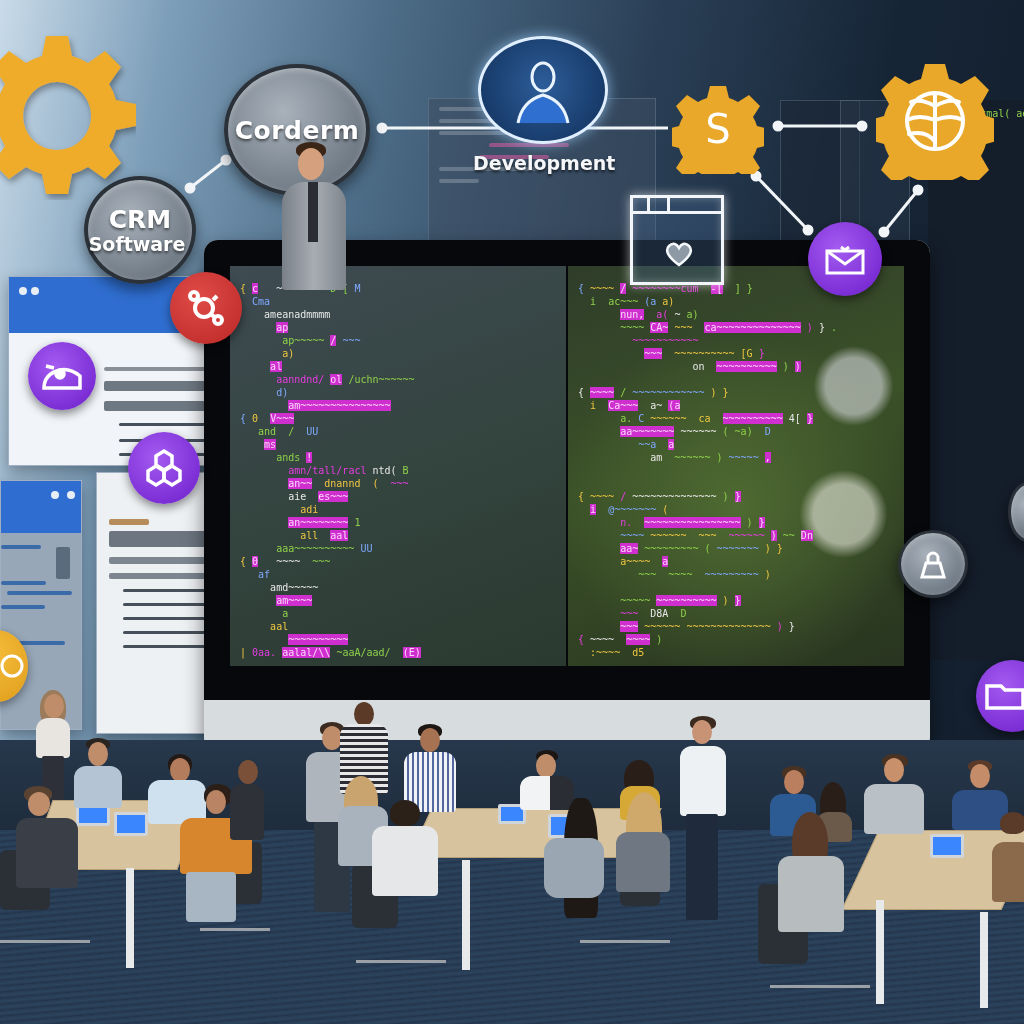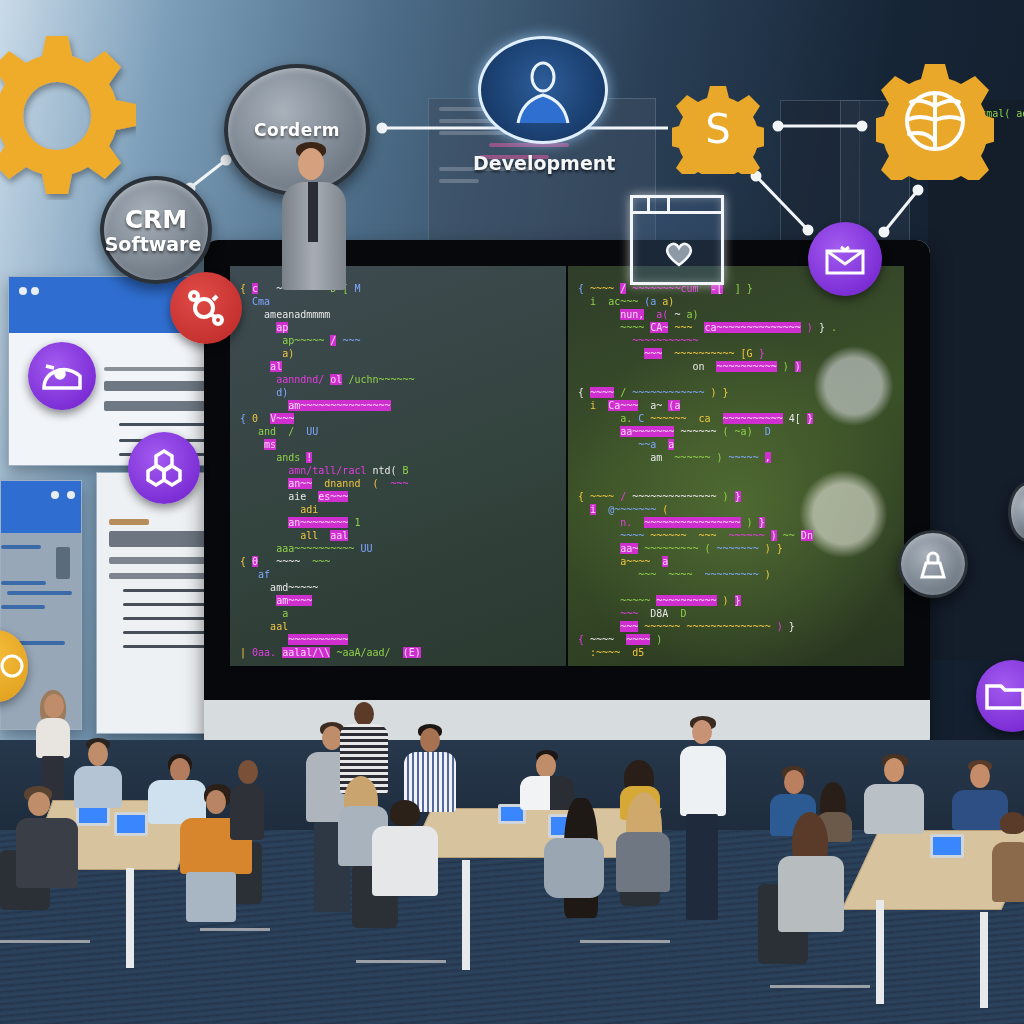--- a/index.html
+++ b/index.html
@@ -124,21 +124,21 @@
   .leg { position: absolute; width: 8px; background: #e7e9ea; }
   .laptop { position: absolute; width: 34px; height: 24px; background: #3a86ff; border: 3px solid #cfd5db; border-radius: 2px; }
   .person { position: absolute; }
   .person .head { position: absolute; width: 20px; height: 24px; border-radius: 50%; background: #c08d6b; }
   .person .hair { position: absolute; border-radius: 50% 50% 40% 40%; background: #3a2a20; }
   .person .body { position: absolute; border-radius: 12px 12px 4px 4px; }
   .chair { position: absolute; background: #2b2f36; border-radius: 6px; }
   .chair-base { position: absolute; height: 3px; background: #9aa0a6; }
 
   
-  .label-corderm { font-size: 17px; letter-spacing: 0.5px; }
+  .label-corderm { font-size: 25px; letter-spacing: 0.5px; }
   .label-crm1 { font-size: 25px; line-height: 27px; }
   .label-crm2 { font-size: 19px; line-height: 22px; }
   .label-dev { position: absolute; left: 473px; top: 152px; font-size: 19px; font-weight: bold; color: #f4f6f8; text-shadow: 0 2px 3px rgba(0,0,0,0.7); }
 
   .web-frame {
     position: absolute; left: 630px; top: 195px; width: 94px; height: 90px;
     border: 3px solid #f2f6fa; box-shadow: 0 0 10px rgba(255,255,255,0.6), inset 0 0 8px rgba(255,255,255,0.3);
     background: rgba(70,100,140,0.35);
   }
   .web-frame .tabs { position: absolute; left: 0; top: 0; right: 0; height: 16px; border-bottom: 3px solid #f2f6fa; }
@@ -260,21 +260,21 @@
       <path d="M59 58 q16 -6 28 0"></path>
       <path d="M33 72 q18 -4 26 8"></path>
     </g>
   </svg>
 </div>
 
 <div class="bubble bubble-grey" style="left:224px; top:64px; width:146px; height:132px;">
   <span class="label-corderm">Corderm</span>
 </div>
 
-<div class="bubble bubble-grey" style="left:84px; top:176px; width:112px; height:108px; border-radius:50%;margin-left:16px;">
+<div class="bubble bubble-grey" style="left:84px; top:176px; width:112px; height:108px; border-radius:50%;">
   <span class="label-crm1">CRM</span>
   <span class="label-crm2" style="margin-left:-6px;">Software</span>
 </div>
 
 <div class="bubble bubble-blue-outline" style="left:478px; top:36px; width:130px; height:108px;">
   <svg width="70" height="70" viewBox="0 0 70 70">
     <g fill="none" stroke="#e9f4ff" stroke-width="3">
       <ellipse cx="35" cy="22" rx="11" ry="14"></ellipse>
       <path d="M10 68 q4 -22 25 -28 q21 6 25 28" fill="#2f6fd0"></path>
     </g>

